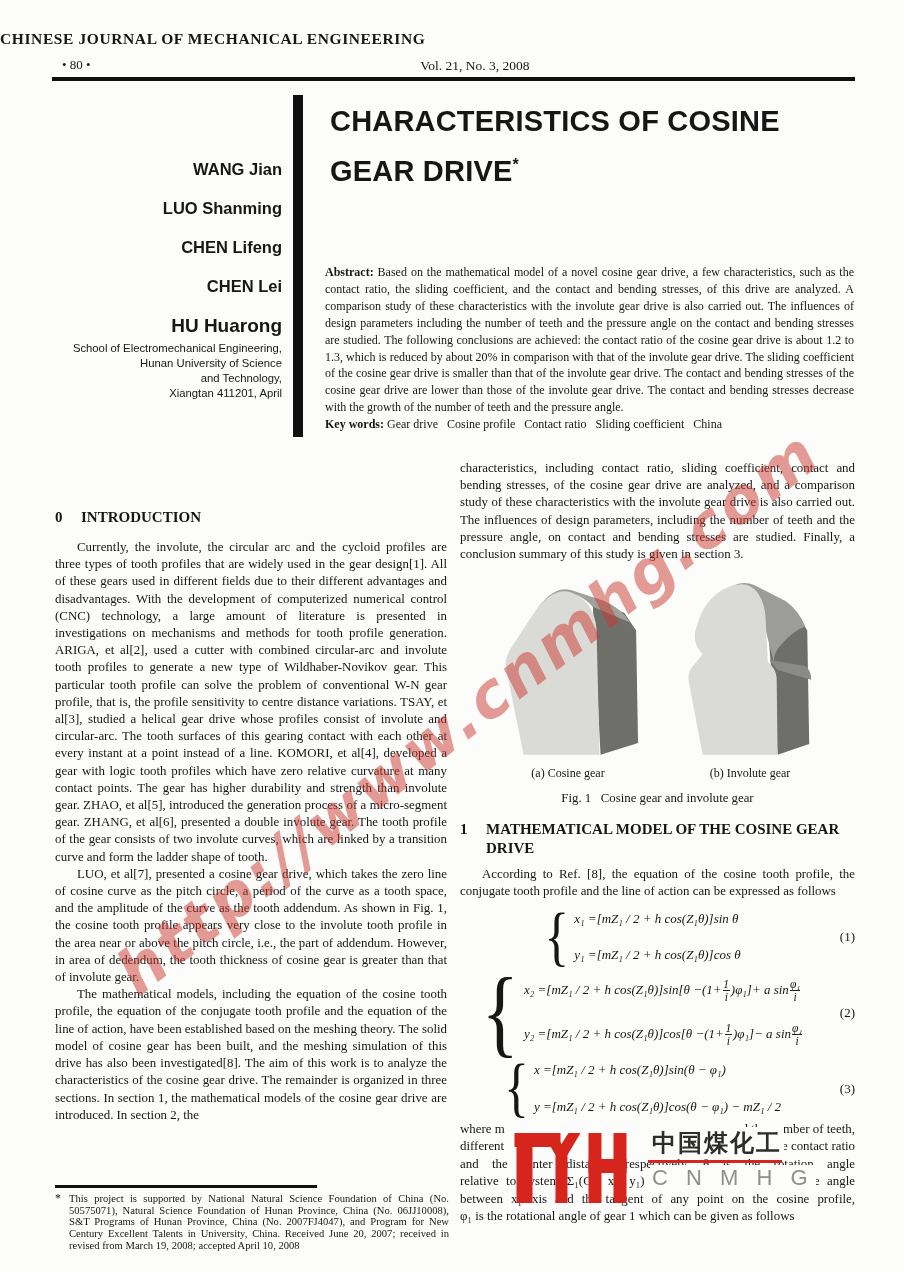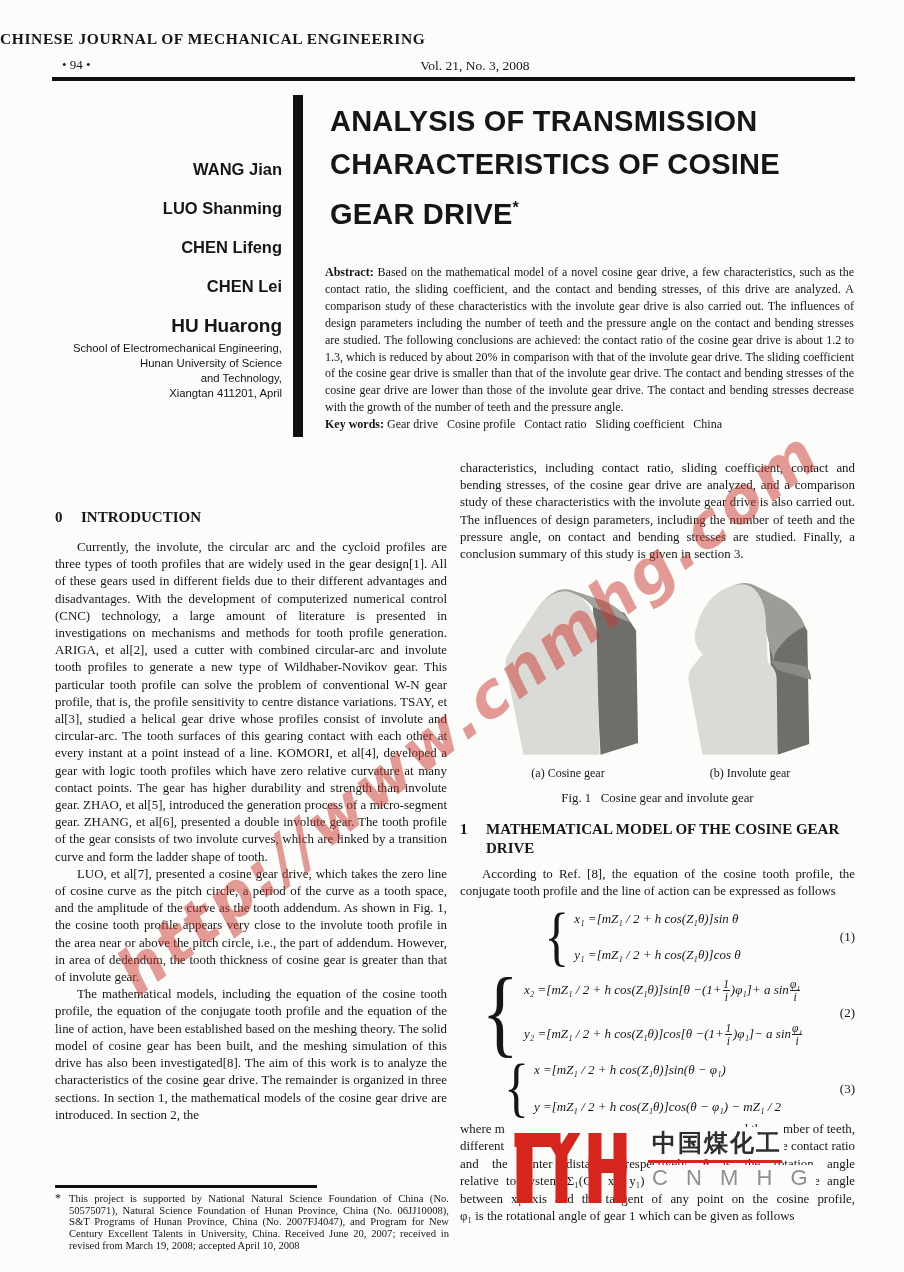--- a/index.html
+++ b/index.html
@@ -69,27 +69,26 @@
   .logo-underline{left:648px; top:1160px; width:134px; height:3px; background:#d5251d;}
   .logo-latin{left:650px; top:1165px; font-family:"Liberation Sans","DejaVu Sans",sans-serif; font-size:22px; color:#8f8f8f; letter-spacing:6px; background:#fcfcfa; padding:0 2px;}
   .gear-svg{display:block;}
 </style>
 </head>
 <body>
 
 <div class="page">
 
   <div class="abs journal">CHINESE JOURNAL OF MECHANICAL ENGINEERING</div>
-  <div class="abs pagenum">• 94 •</div>
+  <div class="abs pagenum">• 80 •</div>
   <div class="abs issue">Vol. 21, No. 3, 2008</div>
   <div class="abs hrule"></div>
 
   <div class="abs vbar"></div>
   <div class="abs title">
-    <div>ANALYSIS OF TRANSMISSION</div>
     <div>CHARACTERISTICS OF COSINE</div>
     <div><span>GEAR DRIVE</span><sup>*</sup></div>
   </div>
 
   <div class="abs authors">
     <div class="aname" style="top:160px">WANG Jian</div>
     <div class="aname" style="top:199px">LUO Shanming</div>
     <div class="aname" style="top:238px">CHEN Lifeng</div>
     <div class="aname" style="top:277px">CHEN Lei</div>
     <div class="aname big" style="top:315px">HU Huarong</div>

